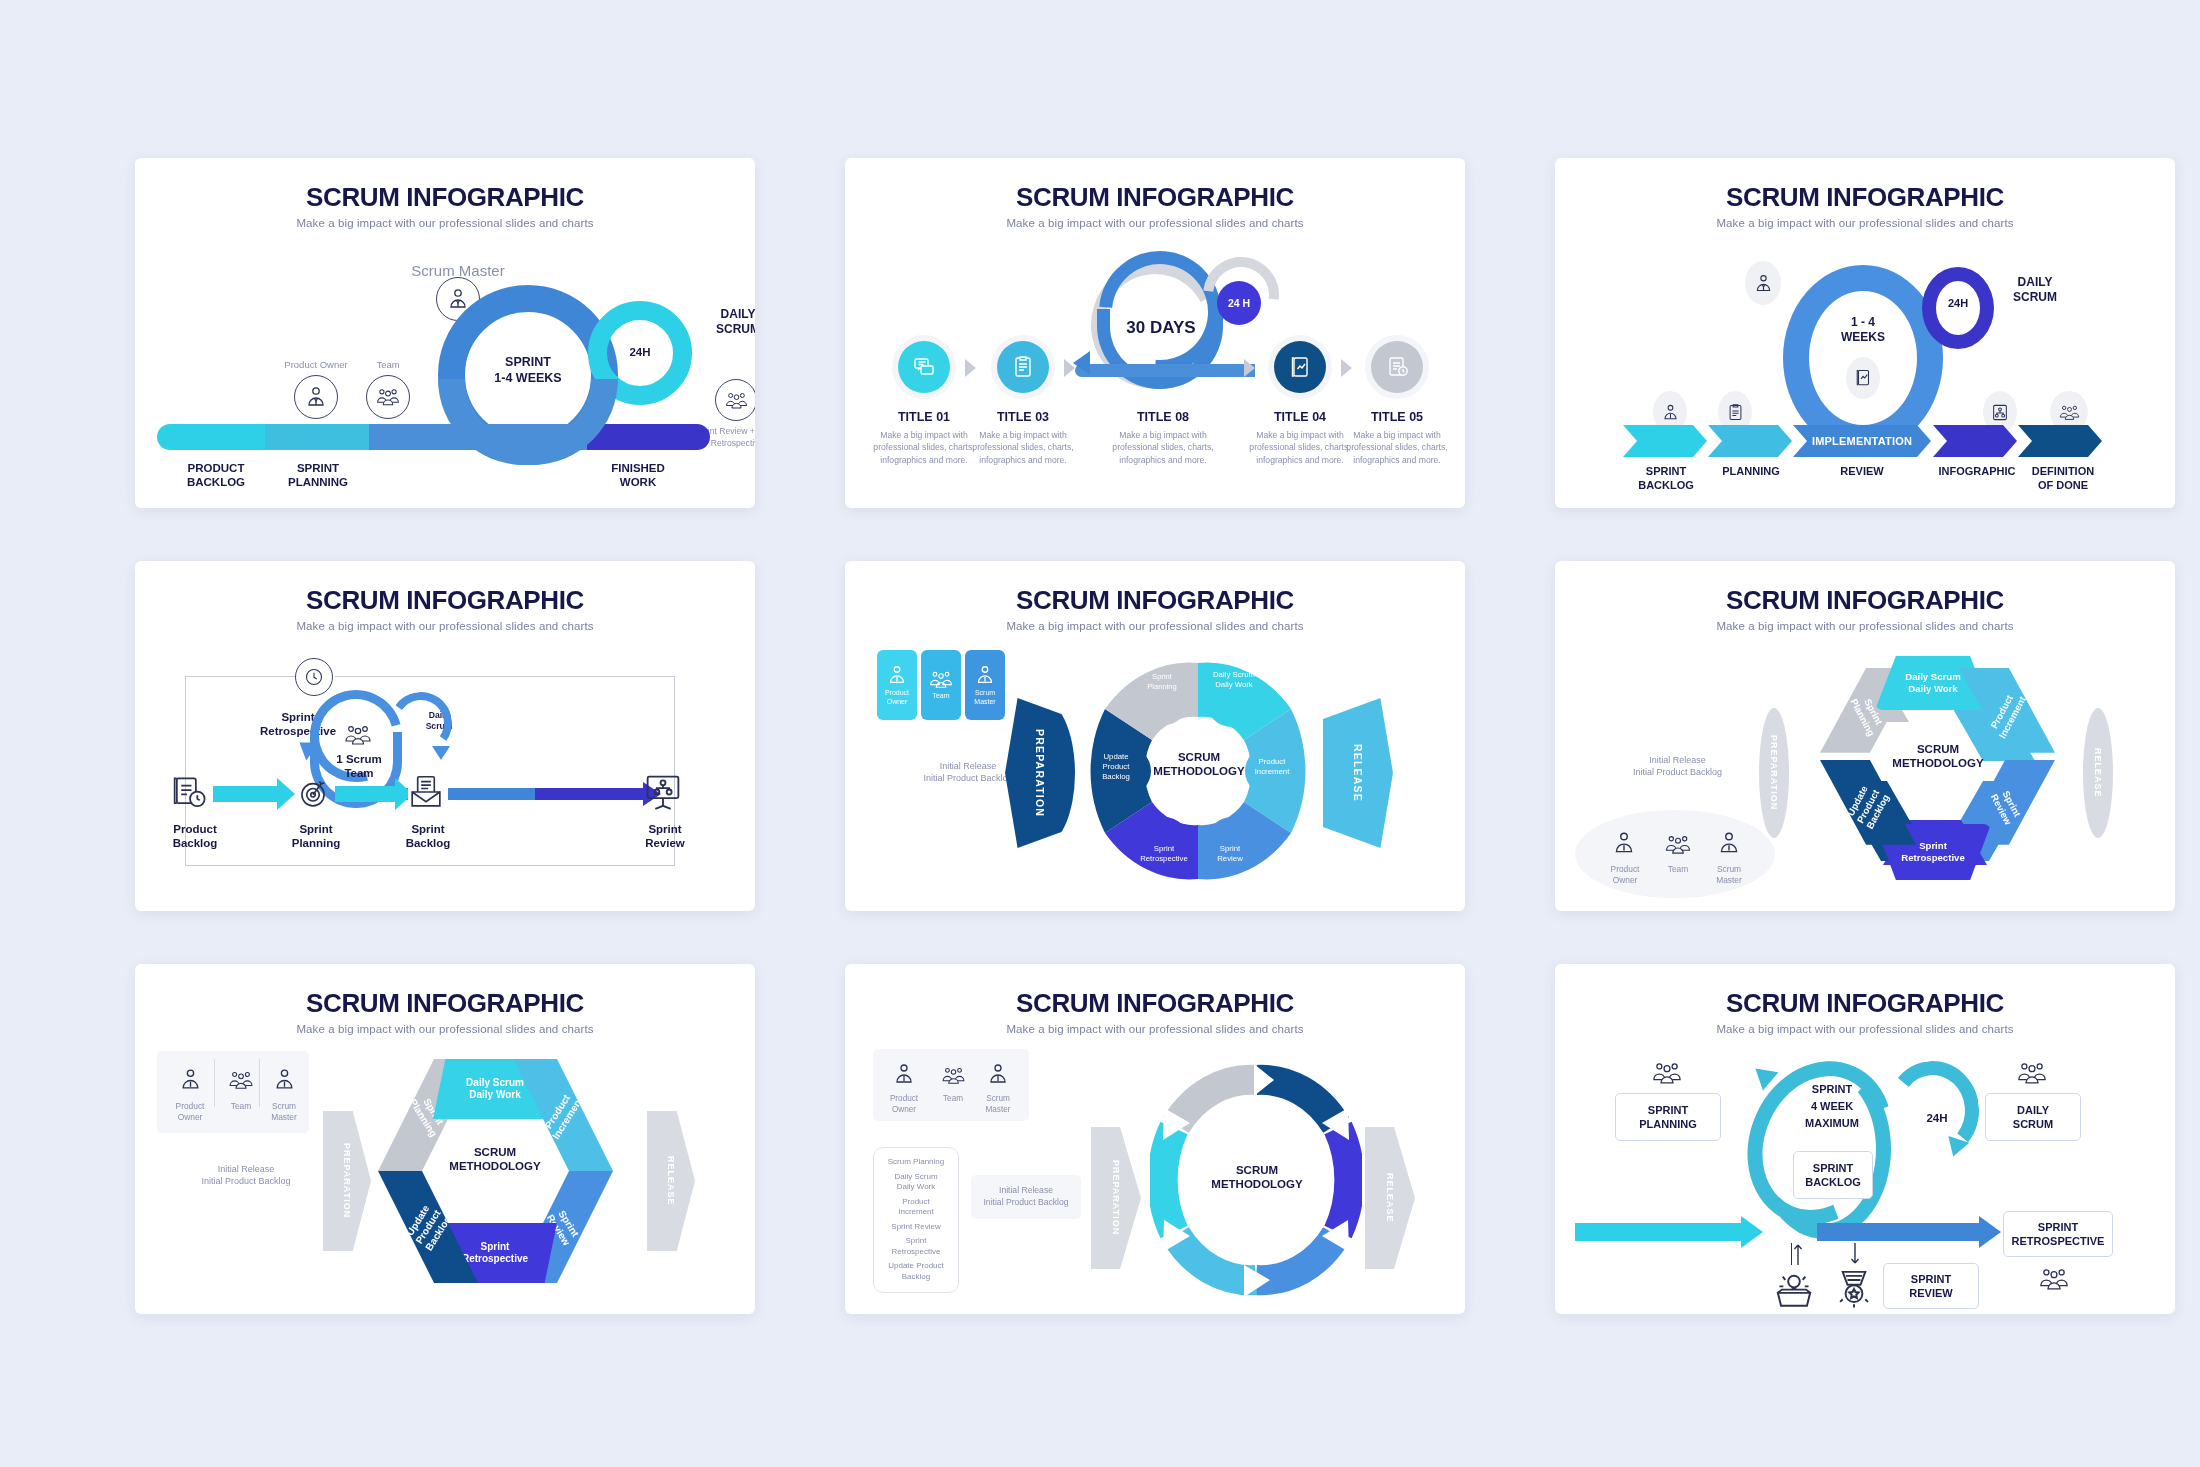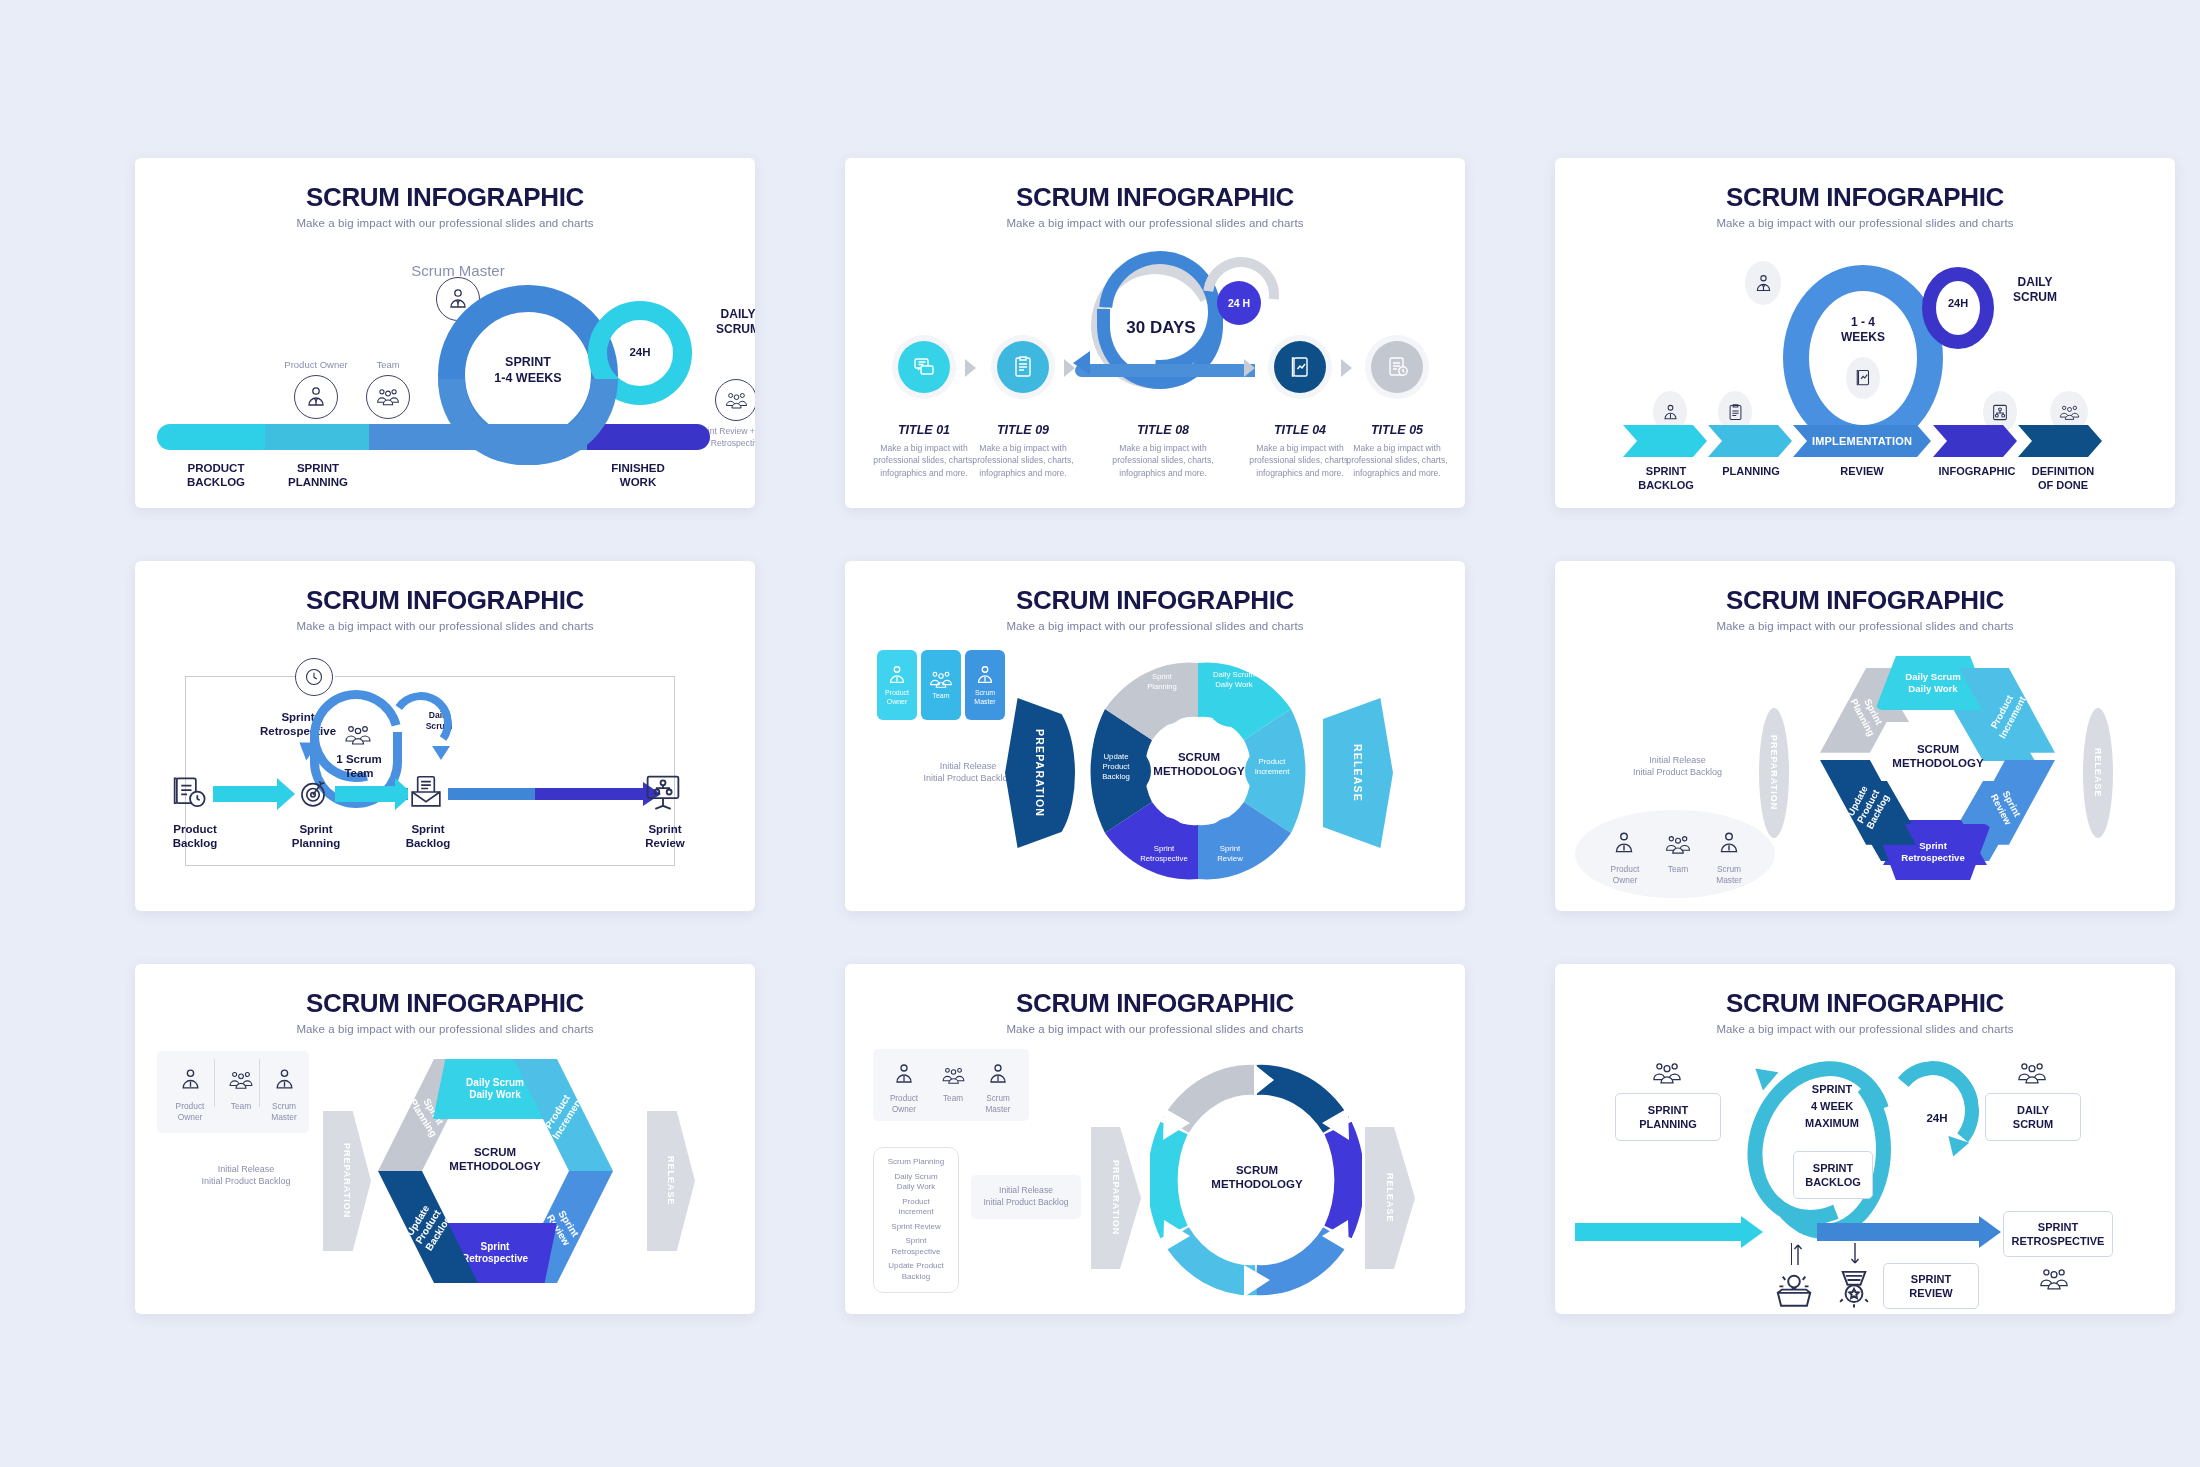--- a/index.html
+++ b/index.html
@@ -50,21 +50,21 @@
   .bar.r-l { border-radius:13px 0 0 13px; }
   .bar.r-r { border-radius:0 13px 13px 0; }
 
   
   .c2-ic { width:52px; height:52px; border-radius:50%;
     display:flex; align-items:center; justify-content:center;
     box-shadow:0 0 0 6px #f4f5f9; }
   .c2-chev { width:0;height:0;border-left:11px solid #c7cbd6;
     border-top:9px solid transparent;border-bottom:9px solid transparent; }
   .c2-col { position:absolute; width:108px; text-align:center; }
-  .c2-col .ti { font-size:12.5px; font-weight:800; color:#17174a; margin-top:22px;font-style:italic; }
+  .c2-col .ti { font-size:12.5px; font-weight:800; color:#17174a; margin-top:9px; }
   .c2-col .de { font-size:8.6px; color:#8a8fad; line-height:1.45; margin-top:5px; }
 
   
   .chev3 { position:absolute; height:32px;
     clip-path:polygon(0 0, calc(100% - 14px) 0, 100% 50%, calc(100% - 14px) 100%, 0 100%, 14px 50%); }
 
   .pill { border:1.3px solid #cfd8ea; border-radius:5px; background:#fff;
     display:flex;align-items:center;justify-content:center;
     font-size:11px;font-weight:800;color:#17174a;text-align:center;line-height:1.3; }
 </style>
@@ -206,21 +206,21 @@
           <circle cx="17" cy="16" r="4.2" fill="#c3c7d0"></circle>
             <path d="M17 14v2.2l1.4.9"></path>
         </svg>
       </div>
 
       <div class="abs c2-col" style="left:25px;top:172px">
         <div class="ti">TITLE 01</div>
         <div class="de">Make a big impact with professional slides, charts, infographics and more.</div>
       </div>
       <div class="abs c2-col" style="left:124px;top:172px">
-        <div class="ti">TITLE 09</div>
+        <div class="ti">TITLE 03</div>
         <div class="de">Make a big impact with professional slides, charts, infographics and more.</div>
       </div>
       <div class="abs c2-col" style="left:252px;top:172px;width:132px">
         <div class="ti">TITLE 08</div>
         <div class="de">Make a big impact with professional slides, charts, infographics and more.</div>
       </div>
       <div class="abs c2-col" style="left:401px;top:172px">
         <div class="ti">TITLE 04</div>
         <div class="de">Make a big impact with professional slides, charts, infographics and more.</div>
       </div>

